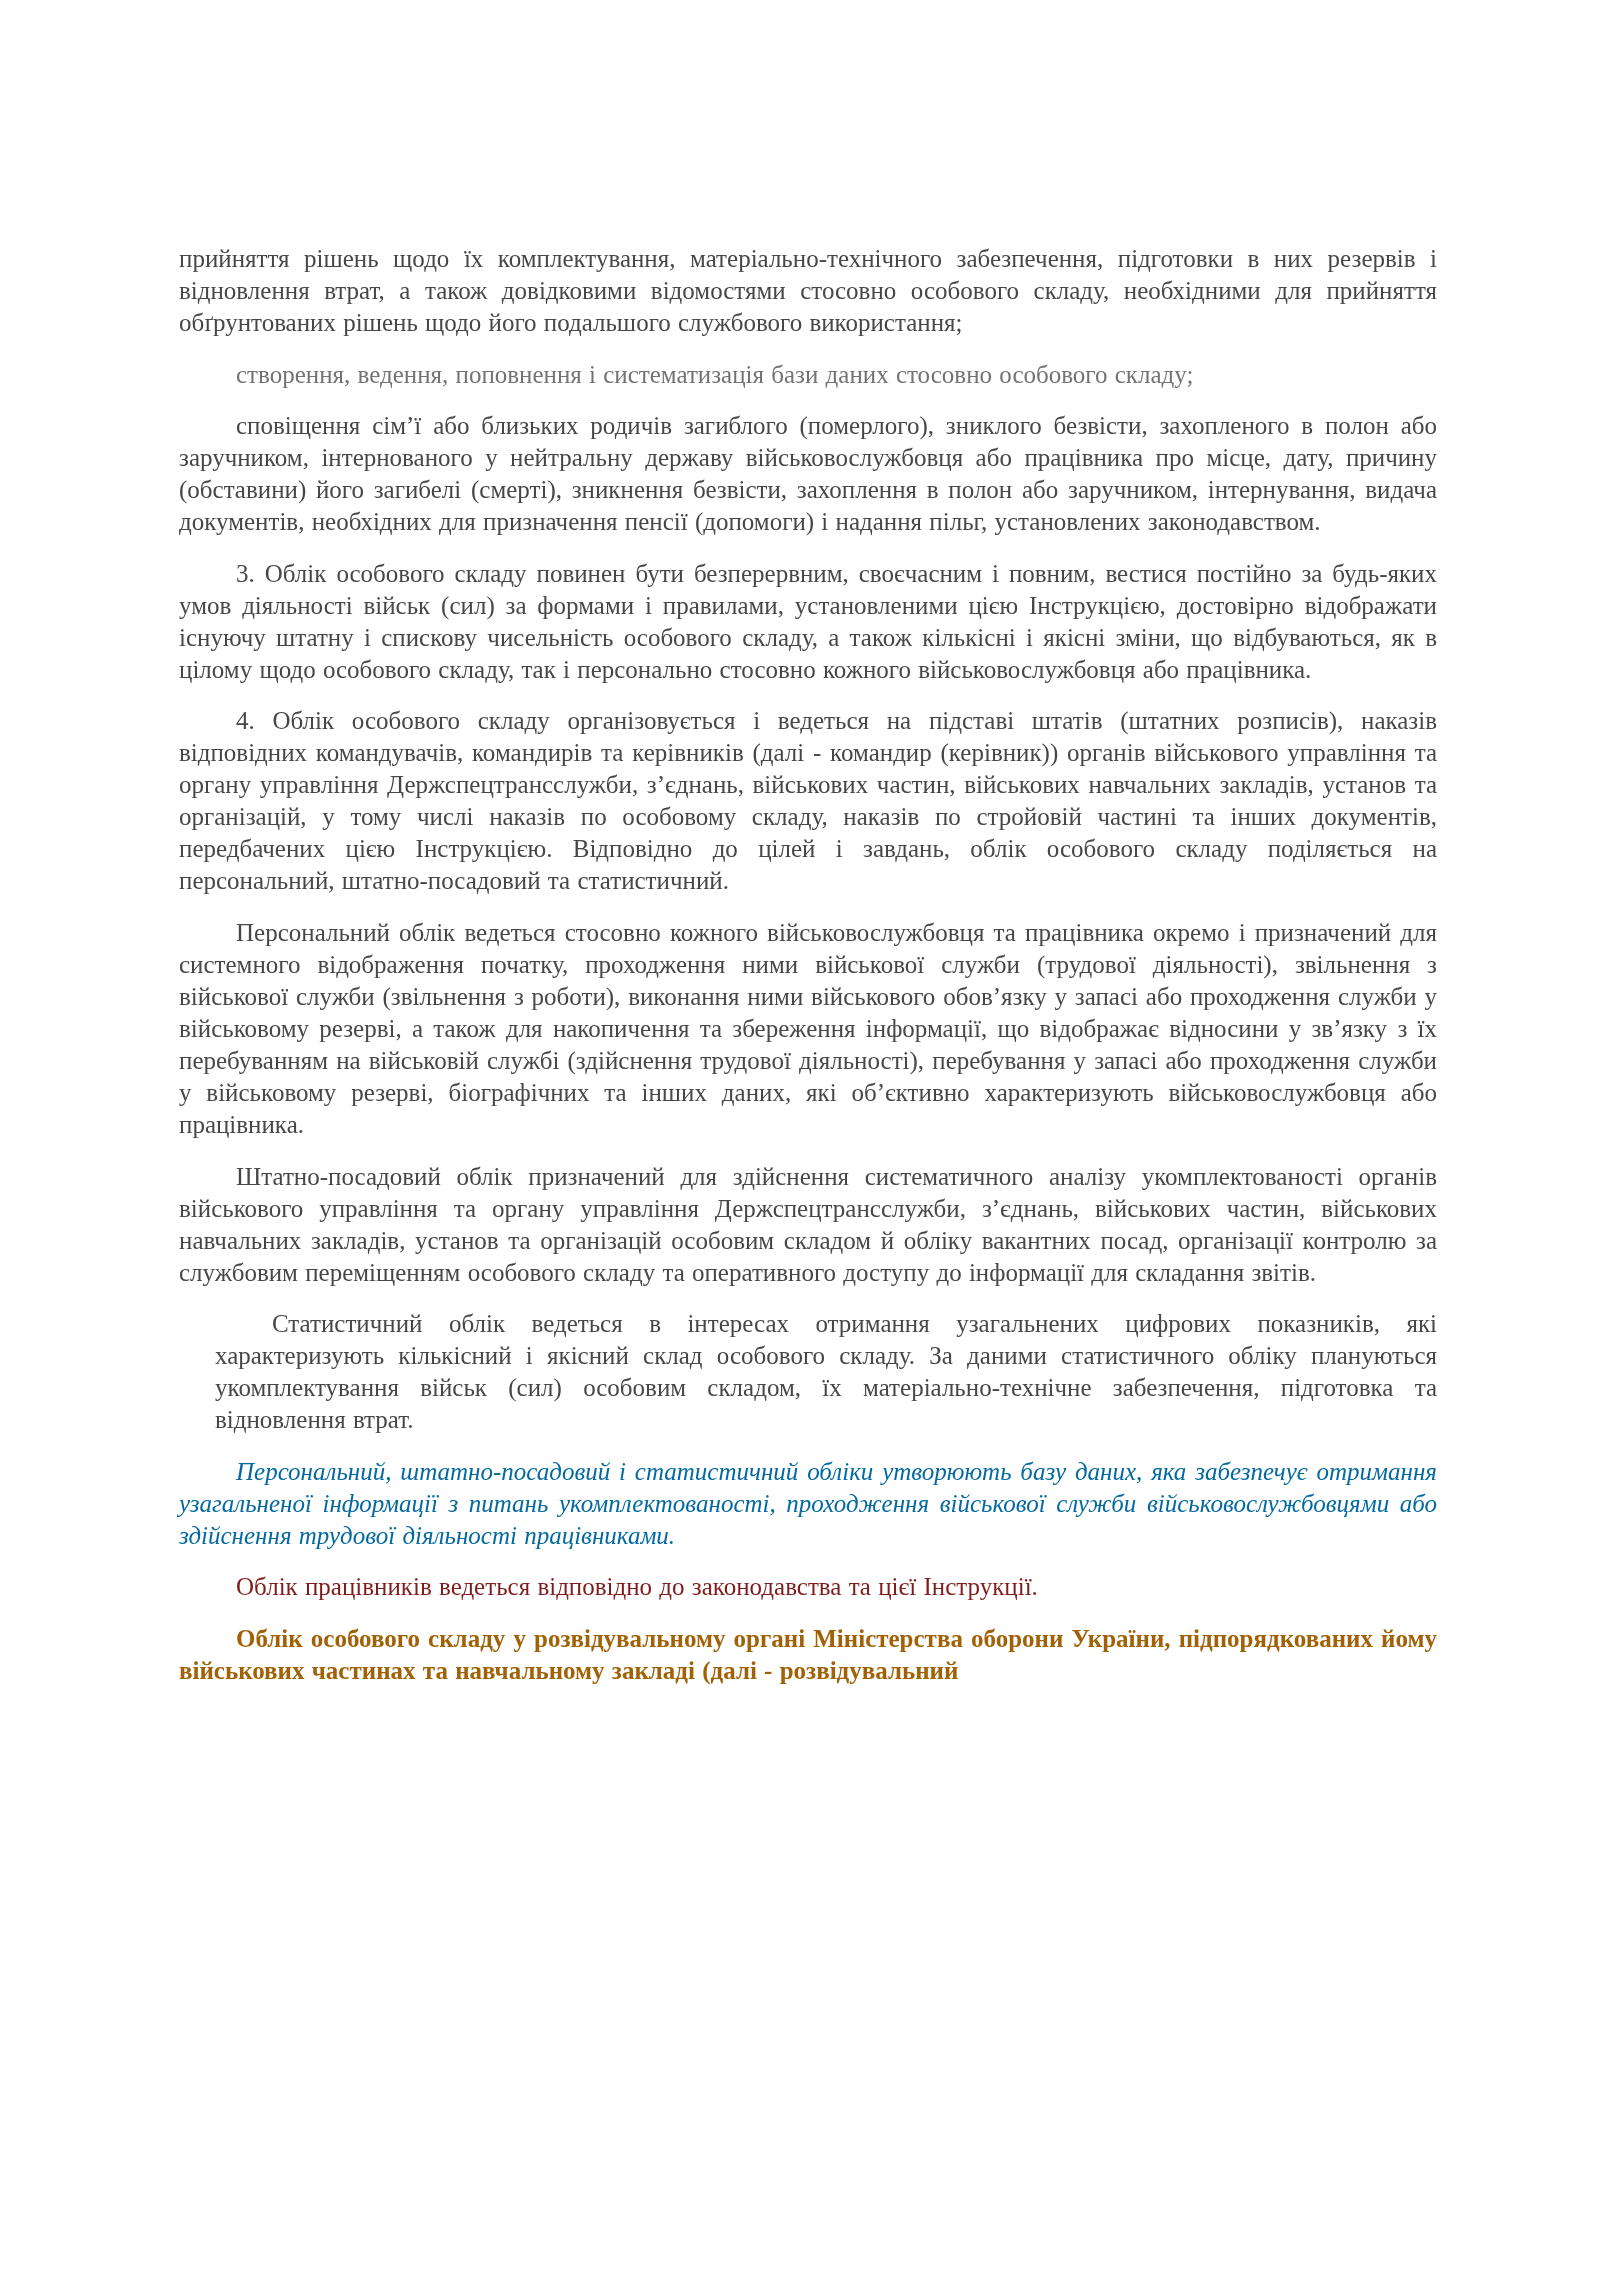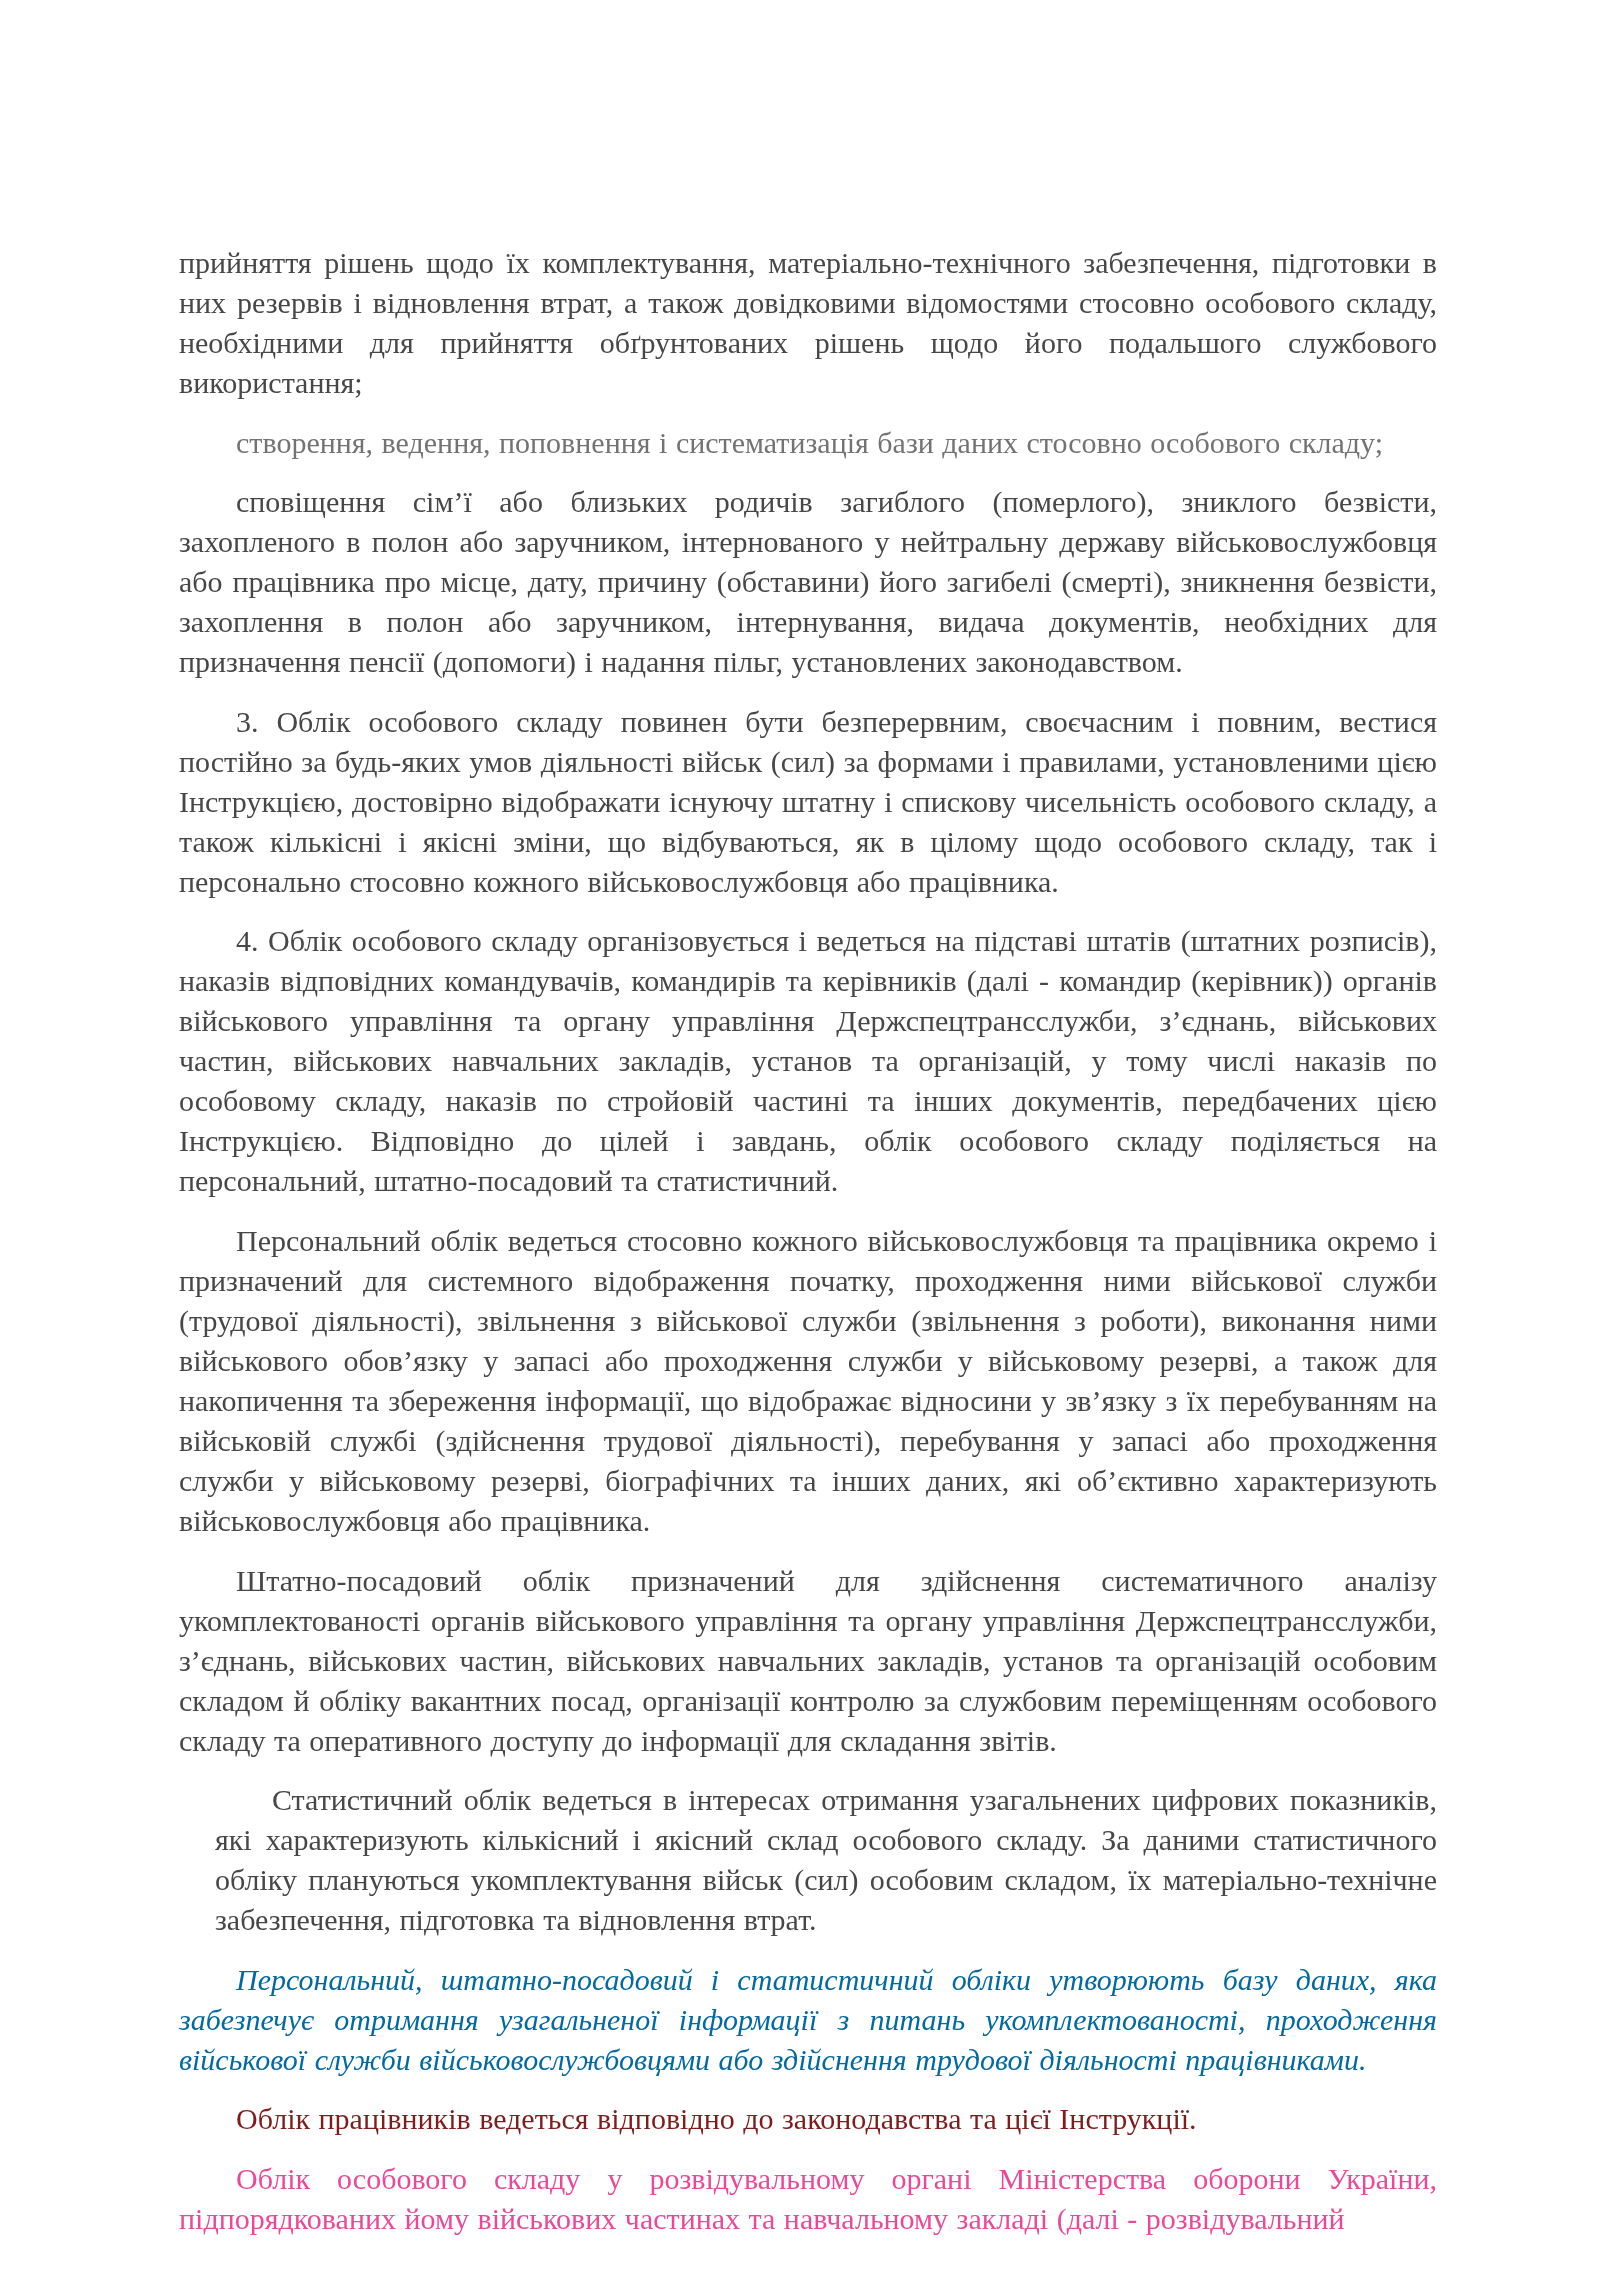--- a/index.html
+++ b/index.html
@@ -15,22 +15,22 @@
     overflow: hidden;
   }
   .text-block {
     position: absolute;
     left: 179px;
     top: 243px;
     width: 1258px;
   }
   p.para {
     font-family: "Liberation Serif", "DejaVu Serif", serif;
-    font-size: 30px;
-    line-height: 40px;
+    font-size: 25px;
+    line-height: 32px;
     color: #474747;
     text-align: justify;
     margin: 0 0 19.6px 0;
     word-spacing: 1px;
   }
   p.para.indent {
     text-indent: 57px;
   }
 </style>
 </head>
@@ -42,16 +42,16 @@
   <p class="para" style="color: rgb(71, 71, 71);">прийняття рішень щодо їх комплектування, матеріально-технічного забезпечення, підготовки в них резервів і відновлення втрат, а також довідковими відомостями стосовно особового складу, необхідними для прийняття обґрунтованих рішень щодо його подальшого службового використання;</p>
       <p class="para indent" style="color: #737373;">створення, ведення, поповнення і систематизація бази даних стосовно особового складу;</p>
       <p class="para indent" style="color: rgb(71, 71, 71);">сповіщення сім’ї або близьких родичів загиблого (померлого), зниклого безвісти, захопленого в полон або заручником, інтернованого у нейтральну державу військовослужбовця або працівника про місце, дату, причину (обставини) його загибелі (смерті), зникнення безвісти, захоплення в полон або заручником, інтернування, видача документів, необхідних для призначення пенсії (допомоги) і надання пільг, установлених законодавством.</p>
       <p class="para indent" style="color: rgb(71, 71, 71);">3. Облік особового складу повинен бути безперервним, своєчасним і повним, вестися постійно за будь-яких умов діяльності військ (сил) за формами і правилами, установленими цією Інструкцією, достовірно відображати існуючу штатну і спискову чисельність особового складу, а також кількісні і якісні зміни, що відбуваються, як в цілому щодо особового складу, так і персонально стосовно кожного військовослужбовця або працівника.</p>
       <p class="para indent" style="color: rgb(71, 71, 71);">4. Облік особового складу організовується і ведеться на підставі штатів (штатних розписів), наказів відповідних командувачів, командирів та керівників (далі - командир (керівник)) органів військового управління та органу управління Держспецтрансслужби, з’єднань, військових частин, військових навчальних закладів, установ та організацій, у тому числі наказів по особовому складу, наказів по стройовій частині та інших документів, передбачених цією Інструкцією. Відповідно до цілей і завдань, облік особового складу поділяється на персональний, штатно-посадовий та статистичний.</p>
       <p class="para indent" style="color: rgb(71, 71, 71);">Персональний облік ведеться стосовно кожного військовослужбовця та працівника окремо і призначений для системного відображення початку, проходження ними військової служби (трудової діяльності), звільнення з військової служби (звільнення з роботи), виконання ними військового обов’язку у запасі або проходження служби у військовому резерві, а також для накопичення та збереження інформації, що відображає відносини у зв’язку з їх перебуванням на військовій службі (здійснення трудової діяльності), перебування у запасі або проходження служби у військовому резерві, біографічних та інших даних, які об’єктивно характеризують військовослужбовця або працівника.</p>
       <p class="para indent" style="color: rgb(71, 71, 71);">Штатно-посадовий облік призначений для здійснення систематичного аналізу укомплектованості органів військового управління та органу управління Держспецтрансслужби, з’єднань, військових частин, військових навчальних закладів, установ та організацій особовим складом й обліку вакантних посад, організації контролю за службовим переміщенням особового складу та оперативного доступу до інформації для складання звітів.</p>
       <p class="para indent" style="color: rgb(71, 71, 71); margin-left: 36px;">Статистичний облік ведеться в інтересах отримання узагальнених цифрових показників, які характеризують кількісний і якісний склад особового складу. За даними статистичного обліку плануються укомплектування військ (сил) особовим складом, їх матеріально-технічне забезпечення, підготовка та відновлення втрат.</p>
       <p class="para indent" style="color: #0369a1; font-style: italic;">Персональний, штатно-посадовий і статистичний обліки утворюють базу даних, яка забезпечує отримання узагальненої інформації з питань укомплектованості, проходження військової служби військовослужбовцями або здійснення трудової діяльності працівниками.</p>
       <p class="para indent" style="color: #7f1d1d;">Облік працівників ведеться відповідно до законодавства та цієї Інструкції.</p>
-      <p class="para indent" style="color: #ec4899;">Облік особового складу у розвідувальному органі Міністерства оборони України, підпорядкованих йому військових частинах та навчальному закладі (далі - розвідувальний</p>
+      <p class="para indent" style="color: #a16207; font-weight: bold;">Облік особового складу у розвідувальному органі Міністерства оборони України, підпорядкованих йому військових частинах та навчальному закладі (далі - розвідувальний</p>
     </div>
 </div>
 
 
 </body></html>

